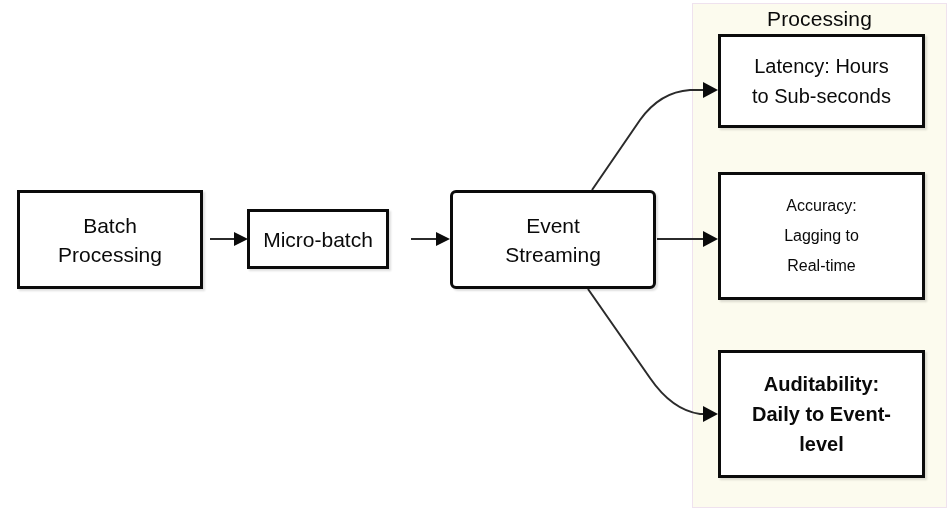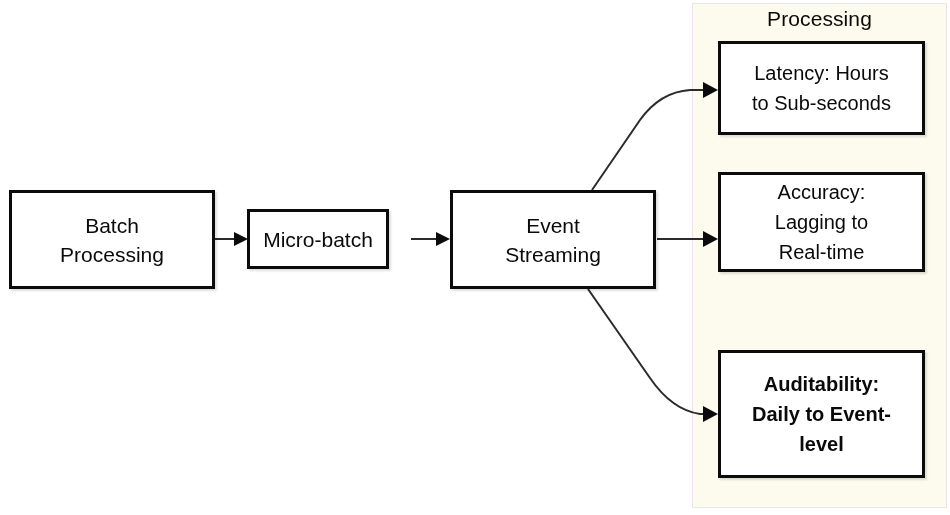--- a/index.html
+++ b/index.html
@@ -54,25 +54,25 @@
     color: #0a0a0a;
     font-size: 21px;
     line-height: 29px;
     box-shadow: 2px 2px 2px rgba(0,0,0,0.13);
   }
   .node .node-label {
     display: block;
     padding: 0 6px;
     white-space: pre-line;
   }
-  #node-batch      { left: 9px;   top: 190px; width: 206px; height: 99px; }
+  #node-batch      { left: 17px;   top: 190px; width: 186px; height: 99px; }
   #node-micro      { left: 247px; top: 209px; width: 142px; height: 60px; }
-  #node-event      { left: 450px; top: 190px; width: 206px; height: 99px; }
-  #node-latency    { left: 718px; top: 34px;  width: 207px; height: 94px;  font-size: 20px; line-height: 30px; margin-top: 7px; }
-  #node-accuracy   { left: 718px; top: 172px; width: 207px; height: 100px; font-size: 20px; line-height: 30px; }
+  #node-event      { left: 450px; top: 190px; width: 206px; height: 99px; border-radius: 6px; }
+  #node-latency    { left: 718px; top: 34px;  width: 207px; height: 94px;  font-size: 20px; line-height: 30px; }
+  #node-accuracy   { left: 718px; top: 172px; width: 207px; height: 128px; font-size: 16px; line-height: 30px; }
   #node-audit      { left: 718px; top: 350px; width: 207px; height: 128px; font-size: 20px; line-height: 30px; font-weight: bold; }
   
   #connectors {
     position: absolute;
     left: 0;
     top: 0;
     width: 950px;
     height: 515px;
     pointer-events: none;
   }

